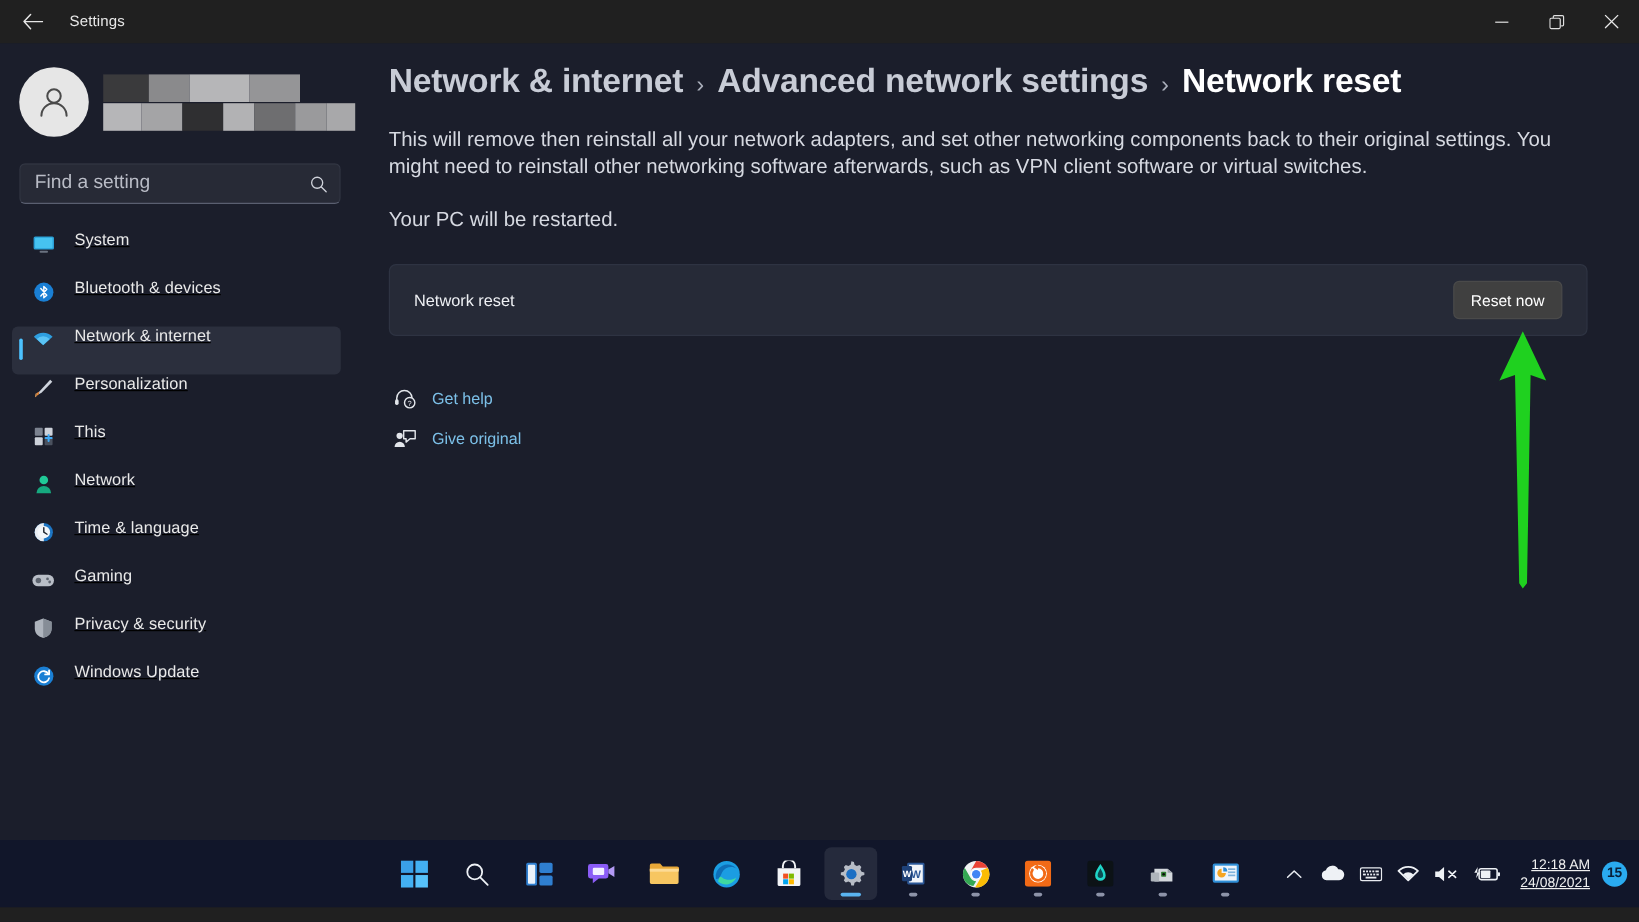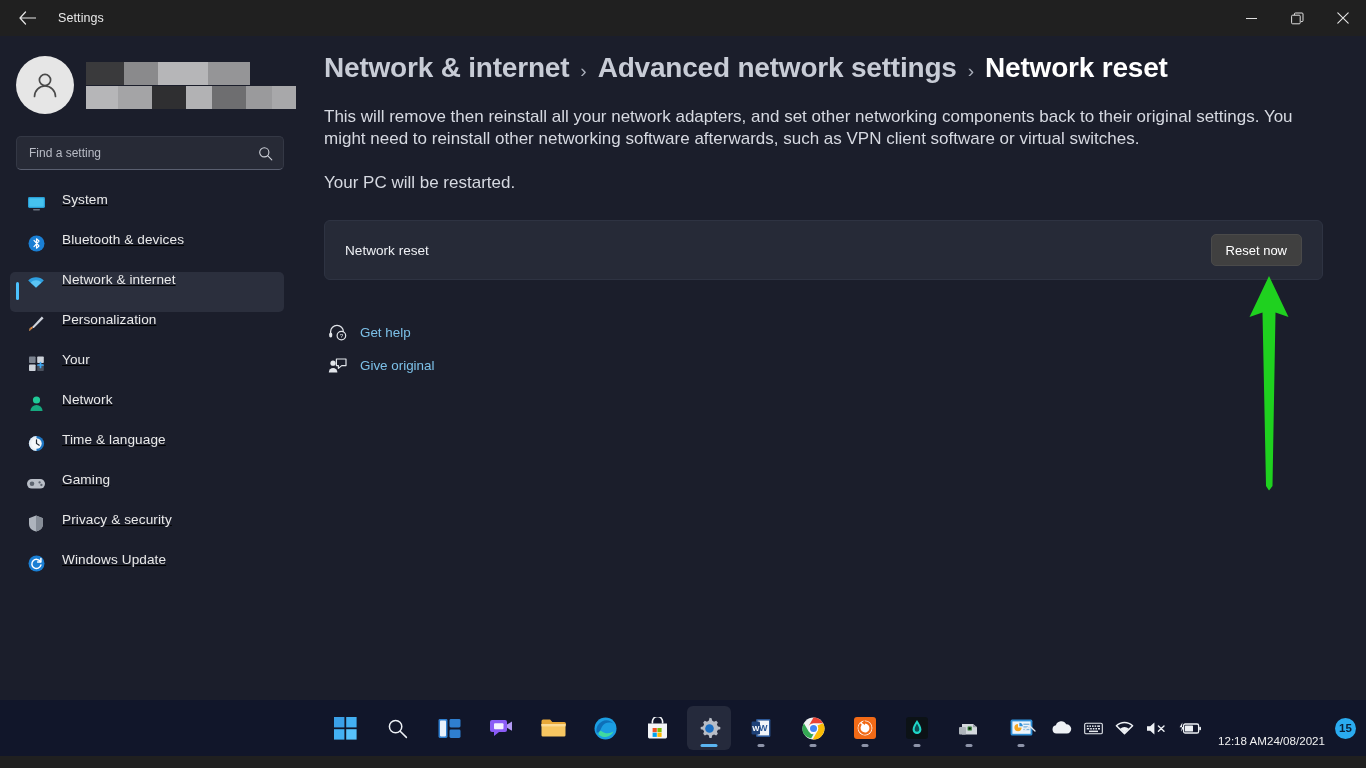--- a/index.html
+++ b/index.html
@@ -76,21 +76,21 @@
     background: #272a36;
     border: 1px solid #343845;
     border-bottom: 1px solid #5a5f70;
     border-radius: 5px;
     display: flex; align-items: center;
     padding: 0 10px 0 12px;
     cursor: text;
   }
   .searchwrap input {
     flex: 1; background: transparent; border: none; outline: none;
-    color: #7dd3fc; font-size: 12px;
+    color: #7dd3fc; font-size: 16px;
     font-family: "Liberation Sans", sans-serif;
   }
   .searchwrap input::placeholder { color: #b9bcc6; }
 
   .navlist { margin-top: 22px; }
   .navitem {
     position: relative;
     height: 40px; margin: 0 16px 0 10px;
     border-radius: 5px;
     display: flex; align-items: flex-start;
@@ -215,24 +215,24 @@
     position: absolute; right: 10px;
     display: flex; align-items: center; gap: 2px;
   }
   .tray-btn {
     height: 40px; min-width: 28px;
     display: flex; align-items: center; justify-content: center;
     border-radius: 4px; padding: 0 5px;
     cursor: pointer;
   }
   .clock {
-    display: flex; flex-direction: row; align-items: flex-end;
+    display: flex; flex-direction: column; align-items: flex-end;
     justify-content: center;
     color: #f0f0f0; font-size: 11.6px; line-height: 15px;
-    padding: 0 8px; height: 40px; border-radius: 4px; cursor: pointer;
+    padding: 0 8px; height: 40px; border-radius: 4px; cursor: pointer; text-decoration: underline;
   }
   .badge {
     width: 21px; height: 21px; border-radius: 50%;
     background: #2aabf0; color: #08203a;
     font-size: 11.5px; font-weight: 700;
     display: flex; align-items: center; justify-content: center;
     cursor: pointer;
   }
 </style>
 </head>
@@ -348,21 +348,21 @@
       <div class="navitem">
         <span class="navicon">
           <svg width="19" height="19" viewBox="0 0 19 19">
             <rect x="2" y="2.5" width="6.6" height="6.6" rx="0.8" fill="#7b828f"></rect>
             <rect x="10.2" y="2.5" width="6.6" height="6.6" rx="0.8" fill="#cdd2da"></rect>
             <rect x="2" y="10.4" width="6.6" height="6.6" rx="0.8" fill="#cdd2da"></rect>
             <rect x="10.2" y="10.4" width="6.6" height="6.6" rx="0.8" fill="#4a515e"></rect>
             <path d="M13.5 8.5 v5 M11 11 h5" stroke="#3fa9f5" stroke-width="1.7" stroke-linecap="round"></path>
           </svg>
         </span>
-        <span class="navlabel">Your</span>
+        <span class="navlabel">This</span>
       </div>
 
       <div class="navitem">
         <span class="navicon">
           <svg width="19" height="19" viewBox="0 0 19 19">
             <circle cx="9.5" cy="6" r="3.6" fill="#20c997"></circle>
             <path d="M3.4 17 a6.1 6.1 0 0 1 12.2 0 Z" fill="#16a97f"></path>
           </svg>
         </span>
         <span class="navlabel">Network</span>

